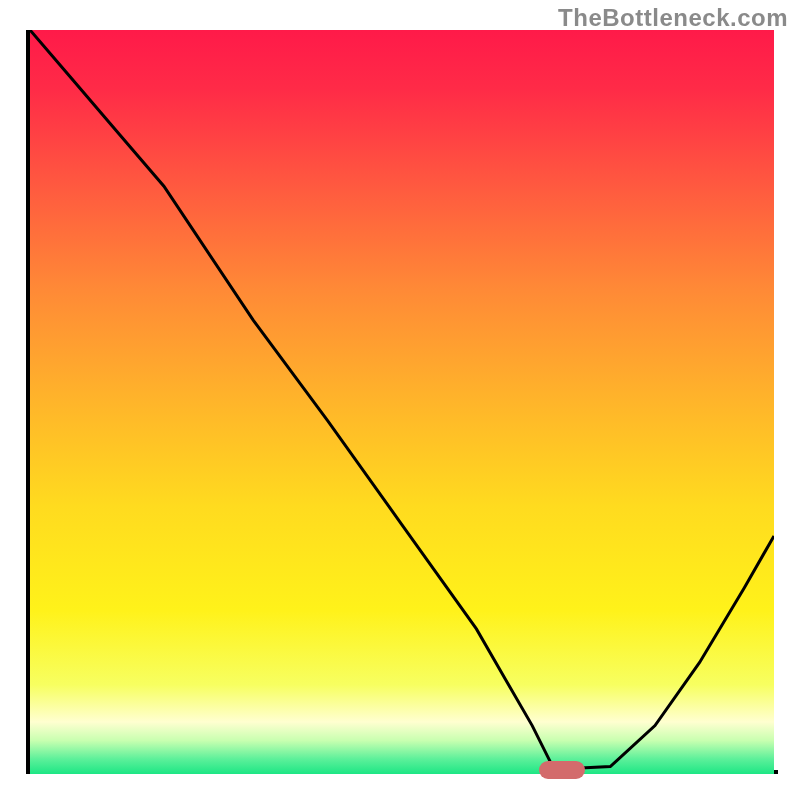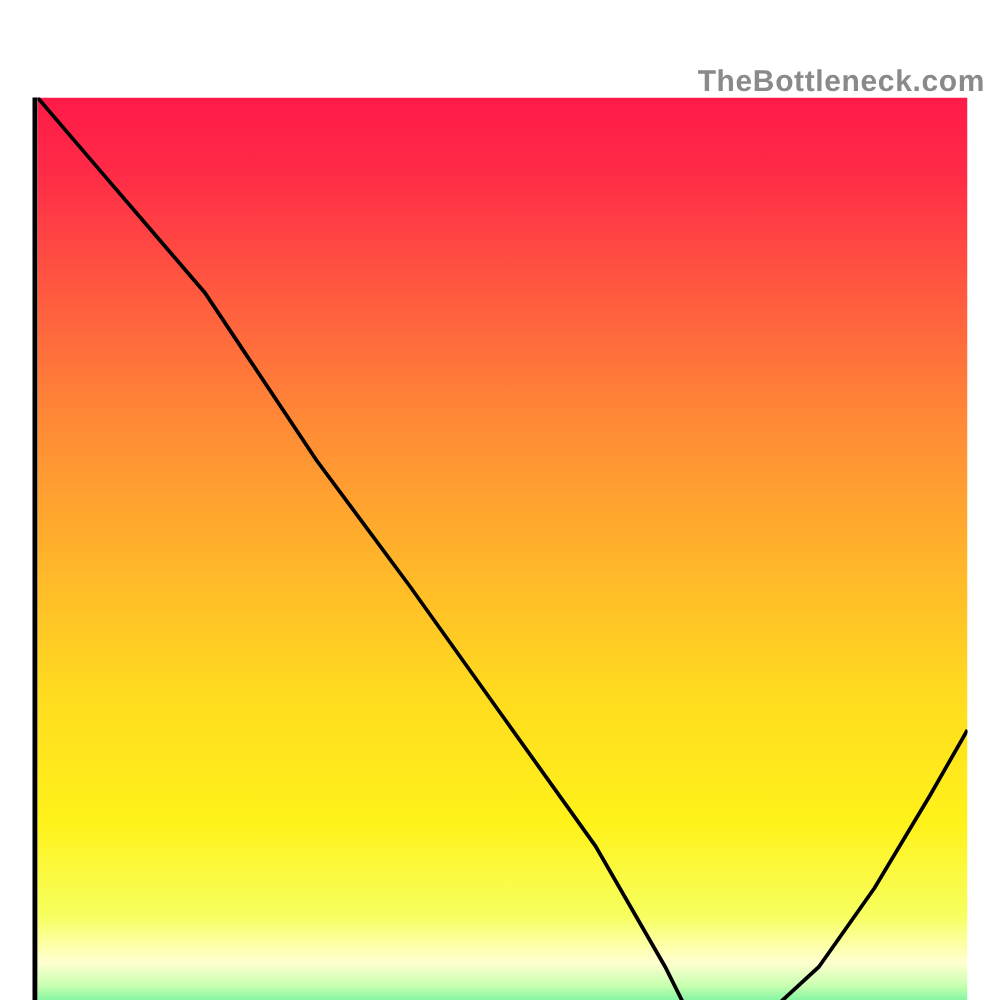--- a/index.html
+++ b/index.html
@@ -7,21 +7,20 @@
     padding: 0;
     width: 800px;
     height: 800px;
     background: #ffffff;
     font-family: Arial, Helvetica, sans-serif;
   }
   .container {
     position: relative;
     width: 800px;
     height: 592px;
-    margin-top: 48px;
   }
   .watermark {
     position: absolute;
     top: 4px;
     right: 12px;
     font-size: 24px;
     font-weight: 600;
     color: #8a8a8a;
     letter-spacing: 0.5px;
   }

